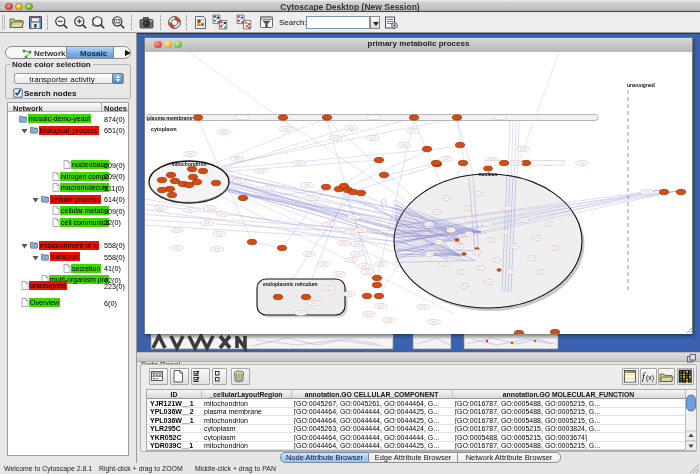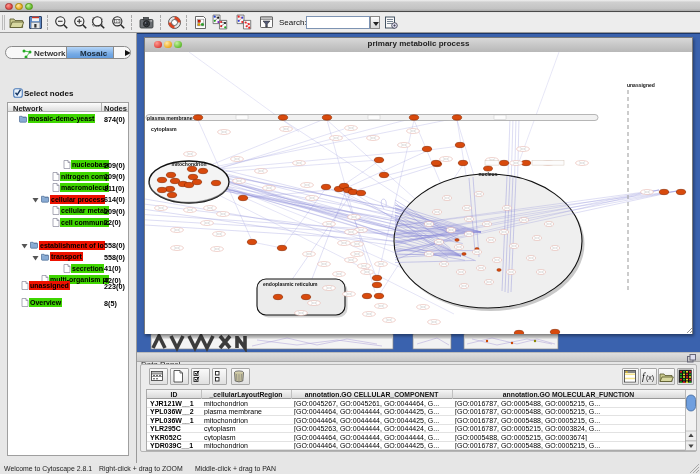--- a/index.html
+++ b/index.html
@@ -33,21 +33,21 @@
 #combo .ct{position:absolute;left:0;right:14px;top:1px;text-align:center;font-size:8px;color:#111;}
 #combo .stepper{position:absolute;right:0px;top:-1px;width:11px;height:11px;background:linear-gradient(#8fc0f0,#4a8ad8);border:1px solid #777;border-radius:2px;}
 #combo .stepper:before{content:"";position:absolute;left:2.5px;top:1px;border-left:2.5px solid transparent;border-right:2.5px solid transparent;border-bottom:3px solid #fff;}
 #combo .stepper:after{content:"";position:absolute;left:2.5px;bottom:1px;border-left:2.5px solid transparent;border-right:2.5px solid transparent;border-top:3px solid #fff;}
 #cbx-lbl{position:absolute;left:24px;top:56px;font-size:8px;font-weight:bold;color:#111;}
 #treebox{position:absolute;left:7px;top:69px;width:122px;height:354px;background:#fff;border:1px solid #9f9f9f;}
 #tree-hdr{position:absolute;left:0;top:0;width:120px;height:9px;background:linear-gradient(#fdfdfd,#dedede);border-bottom:1px solid #b0b0b0;}
 #tree-hdr .h1{position:absolute;left:5px;top:0.5px;font-size:7.5px;font-weight:bold;color:#222;}
 #tree-hdr .h2{position:absolute;left:96px;top:0.5px;font-size:7.5px;font-weight:bold;color:#222;}
 #tree-hdr .vl{position:absolute;left:93px;top:0;height:9px;border-left:1px solid #b0b0b0;}
-.trow{position:absolute;left:0;width:101px;height:11.5px;font-size:7px;color:#000;font-weight:bold;}
+.trow{position:absolute;left:0;width:101px;height:11.5px;font-size:7px;color:#000;}
 .trow .hl{position:absolute;top:1px;height:9px;line-height:9px;padding:0 1px;white-space:nowrap;overflow:hidden;}
 .trow .cnt{position:absolute;left:96px;top:1.5px;font-size:7.2px;}
 .grn{background:#3fd600;}
 .red{background:#ee1100;}
 .selrow{background:#3566c4;}
 .selrow .cnt{color:#000;}
 
 #statusbar{left:0;top:463px;width:700px;height:11px;background:#e6e6e6;font-size:6.9px;color:#222;}
 #statusbar span{position:absolute;top:2px;}
 
@@ -72,20 +72,21 @@
 .drow div{position:absolute;top:0.5px;font-size:7px;color:#000;white-space:nowrap;overflow:hidden;}
 
 #seg{position:absolute;left:280px;top:452px;width:281px;height:11px;}
 .segb{position:absolute;top:0;height:11px;background:linear-gradient(#fdfdfd,#e8e8e8);border:1px solid #909090;font-size:7.5px;color:#111;text-align:center;line-height:10px;}
 </style></head><body>
 <div id="app">
 <div class="abs" id="titlebar">
       <div class="tl t1"></div>
       <div class="tl t2"></div>
       <div class="tl t3"></div>
+      <div class="ttl">Cytoscape Desktop (New Session)</div>
     </div>
 <div class="abs" id="toolbar">
       <div style="position:absolute;left:2px;top:2px;width:3px;height:15px;border-left:1px solid #bbb;border-right:1px solid #bbb;"></div>
       <svg style="position:absolute;left:9px;top:2px" width="15" height="15" viewBox="0 0 15 15">
         <path d="M1 4 L5 4 L6 5.5 L13.6 5.5 L13.6 12.5 L1 12.5 Z" fill="#c9c98e" stroke="#55552a" stroke-width="0.8"></path>
         <path d="M1 12.5 L3.2 7 L14.8 7 L12.6 12.5 Z" fill="#d8d8a0" stroke="#55552a" stroke-width="0.8"></path>
       </svg>
       <svg style="position:absolute;left:28px;top:2px" width="15" height="15" viewBox="0 0 15 15">
         <rect x="1.5" y="1.5" width="12" height="12" rx="0.5" fill="#5b85c0" stroke="#23355a" stroke-width="0.9"></rect>
         <rect x="4" y="1.8" width="7" height="4.4" fill="#f2f2f2"></rect>
@@ -200,39 +201,57 @@
           <circle cx="2" cy="2" r="1.5" fill="#2a2"></circle>
           <circle cx="8" cy="3" r="1.5" fill="#2a2"></circle>
           <circle cx="4" cy="8" r="1.5" fill="#2a2"></circle>
           <path d="M2 2 L8 3 L4 8" fill="none" stroke="#2a2" stroke-width="0.8"></path>
         </svg>
 <div id="tab-mosaic"></div>
         <span class="tn">Network</span>
         <span class="tm">Mosaic</span>
         <div class="arr"></div>
       </div>
+      <div id="groupbox">
+        <div class="glbl">Node color selection</div>
+        <div id="combo">
+          <div class="ct">transporter activity</div>
+          <div class="stepper"></div>
+        </div>
+      </div>
       <svg style="position:absolute;left:13px;top:55px" width="10" height="10" viewBox="0 0 10 10">
         <rect x="0.7" y="0.7" width="8.6" height="8.6" rx="2" fill="#e8f2fc" stroke="#4a7ab8" stroke-width="1.1"></rect>
         <path d="M2.5 4.8 L4.2 6.8 L7.5 1.6" fill="none" stroke="#1a3a66" stroke-width="1.5"></path>
       </svg>
-      <div id="cbx-lbl">Select nodes</div>
+      <div id="cbx-lbl">Search nodes</div>
       <div id="treebox">
         <div id="tree-hdr">
           <span class="h1">Network</span>
           <span class="vl"></span>
           <span class="h2">Nodes</span>
         </div>
         <div class="trow" style="top:10px">
           <svg width="8" height="8" viewBox="0 0 8 8" style="position:absolute;left:11px;top:1.5px">
             <rect x="0.5" y="2.2" width="7" height="5" rx="0.7" fill="#89abd4" stroke="#4a6a95" stroke-width="0.7"></rect>
             <path d="M0.5 2.8 L0.5 1.3 L3 1.3 L3.8 2.3 L7.5 2.3" fill="#a3c2e4" stroke="#4a6a95" stroke-width="0.7"></path>
           </svg>
           <div class="hl grn" style="left:20px;max-width:81px">mosaic-demo-yeast</div>
           <div class="cnt">874(0)</div>
         </div>
+        <div class="trow" style="top:21.5px">
+          <svg width="7" height="6" viewBox="0 0 7 6" style="position:absolute;left:13px;top:3.5px">
+            <path d="M0.5 1 L6.5 1 L3.5 5.5 Z" fill="#555"></path>
+          </svg>
+          <svg width="8" height="8" viewBox="0 0 8 8" style="position:absolute;left:22px;top:1.5px">
+            <rect x="0.5" y="2.2" width="7" height="5" rx="0.7" fill="#89abd4" stroke="#4a6a95" stroke-width="0.7"></rect>
+            <path d="M0.5 2.8 L0.5 1.3 L3 1.3 L3.8 2.3 L7.5 2.3" fill="#a3c2e4" stroke="#4a6a95" stroke-width="0.7"></path>
+          </svg>
+          <div class="hl red" style="left:31px;max-width:70px">biological_process</div>
+          <div class="cnt">651(0)</div>
+        </div>
         <div class="trow" style="top:56.0px">
           <svg width="8" height="9" viewBox="0 0 8 9" style="position:absolute;left:55px;top:1px">
             <path d="M1 0.5 L5 0.5 L7 2.5 L7 8.5 L1 8.5 Z" fill="#fff" stroke="#889" stroke-width="0.7"></path>
             <path d="M5 0.5 L5 2.5 L7 2.5" fill="none" stroke="#889" stroke-width="0.7"></path>
           </svg>
           <div class="hl grn" style="left:63px;max-width:38px">nucleobase-</div>
           <div class="cnt">209(0)</div>
         </div>
         <div class="trow" style="top:67.5px">
           <svg width="8" height="9" viewBox="0 0 8 9" style="position:absolute;left:44px;top:1px">
@@ -322,21 +341,21 @@
           </svg>
           <div class="hl red" style="left:21px;max-width:80px">unassigned</div>
           <div class="cnt">223(0)</div>
         </div>
         <div class="trow" style="top:194.0px">
           <svg width="8" height="9" viewBox="0 0 8 9" style="position:absolute;left:13px;top:1px">
             <path d="M1 0.5 L5 0.5 L7 2.5 L7 8.5 L1 8.5 Z" fill="#fff" stroke="#889" stroke-width="0.7"></path>
             <path d="M5 0.5 L5 2.5 L7 2.5" fill="none" stroke="#889" stroke-width="0.7"></path>
           </svg>
           <div class="hl grn" style="left:21px;max-width:80px">Overview</div>
-          <div class="cnt">8(5)</div>
+          <div class="cnt">6(0)</div>
         </div>
       </div>
     </div>
     <div class="abs" id="desktop">
       <svg style="position:absolute;left:0;top:298px" width="563" height="21" viewBox="0 0 563 21">
 <rect x="14" y="2" width="242" height="15" fill="#f4f4f4" stroke="#888" stroke-width="0.7"></rect>
         <rect x="15" y="2.5" width="240" height="4" fill="#c9c9c9" opacity="0.8"></rect>
 <rect x="276" y="2" width="38" height="15" fill="#f2f2f2" stroke="#888" stroke-width="0.7"></rect>
         <rect x="277" y="2.5" width="36" height="4" fill="#c9c9c9" opacity="0.8"></rect>
 <rect x="327" y="2" width="94" height="15" fill="#f2f2f2" stroke="#888" stroke-width="0.7"></rect>
@@ -1037,17 +1056,22 @@
         <svg style="position:absolute;left:544px;top:24px" width="12" height="62" viewBox="0 0 12 62">
 <rect x="0.5" y="0.5" width="11" height="61" fill="#f2f2f2" stroke="#aaa" stroke-width="0.8"></rect>
 <rect x="1.5" y="6" width="9" height="16" rx="4.5" fill="#6f9fdf" stroke="#44699c" stroke-width="0.8"></rect>
 <rect x="0.5" y="42" width="11" height="10" fill="#ededed" stroke="#aaa" stroke-width="0.6"></rect>
           <path d="M6 44.5 l2.6 3.5 h-5.2 Z" fill="#444"></path>
 <rect x="0.5" y="52" width="11" height="9.5" fill="#ededed" stroke="#aaa" stroke-width="0.6"></rect>
           <path d="M6 59 l2.6 -3.5 h-5.2 Z" fill="#444"></path>
 </svg>
       </div>
     </div>
+    <div id="seg">
+<div class="segb" style="left:0px;width:89px;border-radius:5px 0 0 5px;background:linear-gradient(#cfe5fb,#a8cdf0 55%,#9cc4ec);border-color:#7a86b0;">Node Attribute Browser</div>
+<div class="segb" style="left:89px;width:89px;border-left:none;">Edge Attribute Browser</div>
+<div class="segb" style="left:178px;width:103px;border-left:none;border-radius:0 5px 5px 0;">Network Attribute Browser</div>
+</div>
     <svg class="abs" style="left:688px;top:462px" width="12" height="12" viewBox="0 0 12 12">
       <line x1="2" y1="11" x2="11" y2="2" stroke="#aaa" stroke-width="1"></line>
       <line x1="5" y1="11" x2="11" y2="5" stroke="#aaa" stroke-width="1"></line>
       <line x1="8" y1="11" x2="11" y2="8" stroke="#aaa" stroke-width="1"></line>
     </svg>
   </div>
 </body></html>

